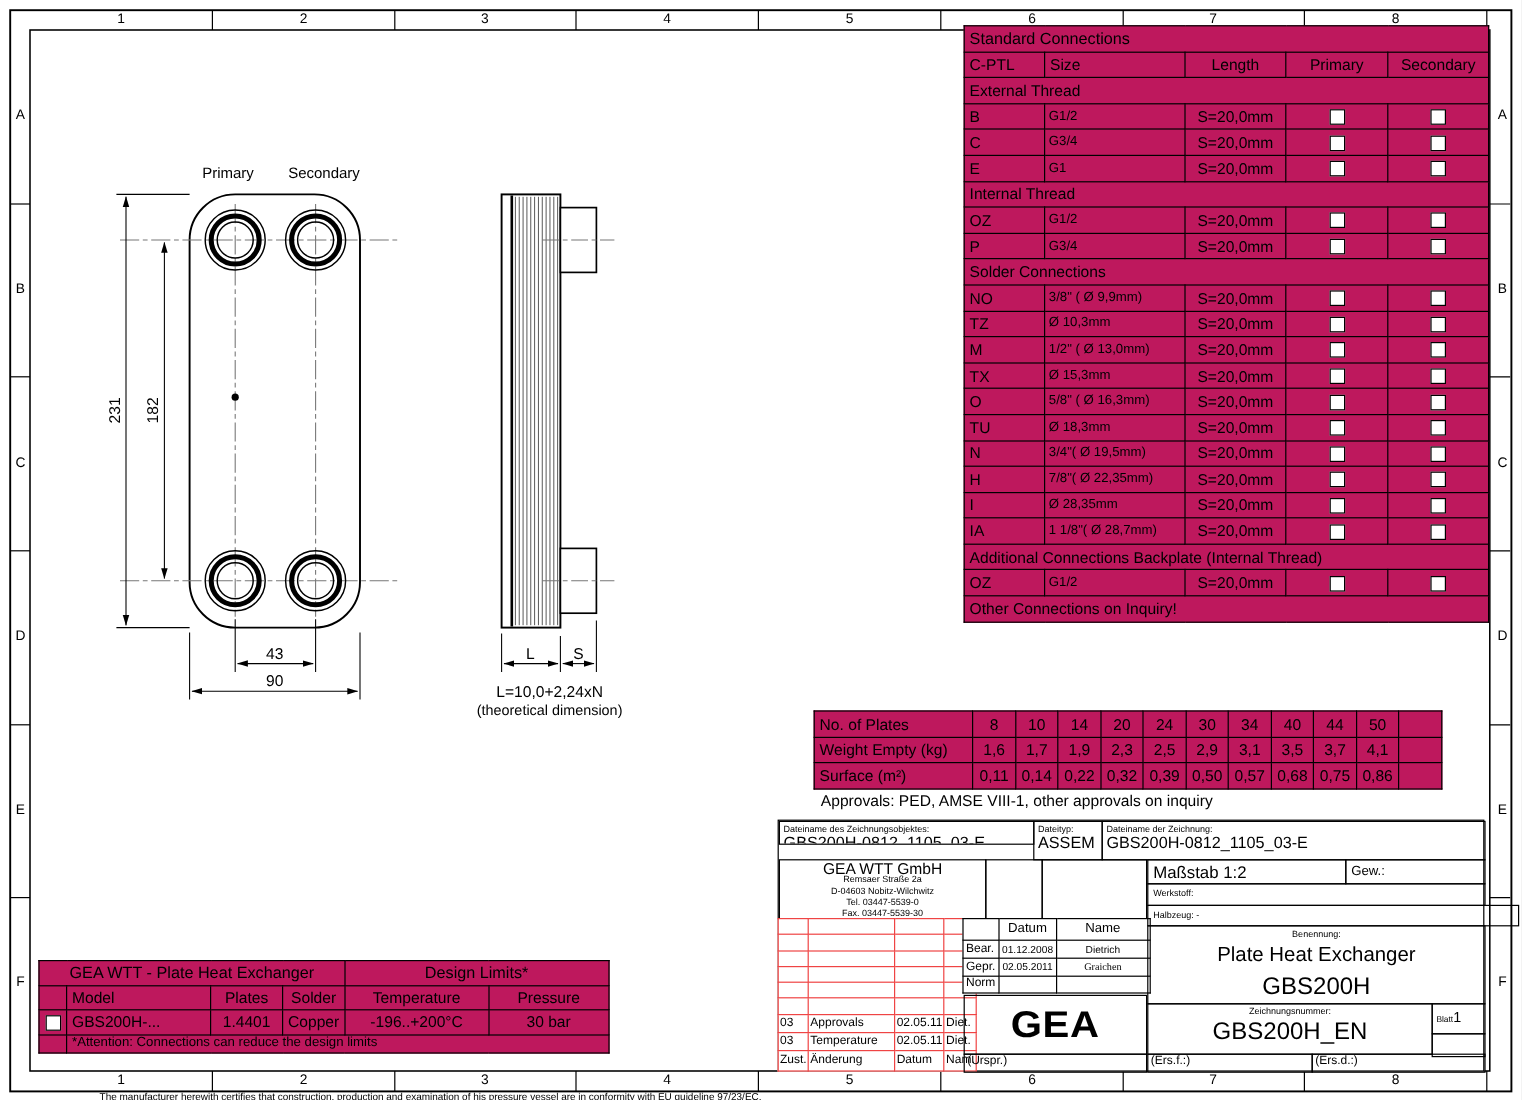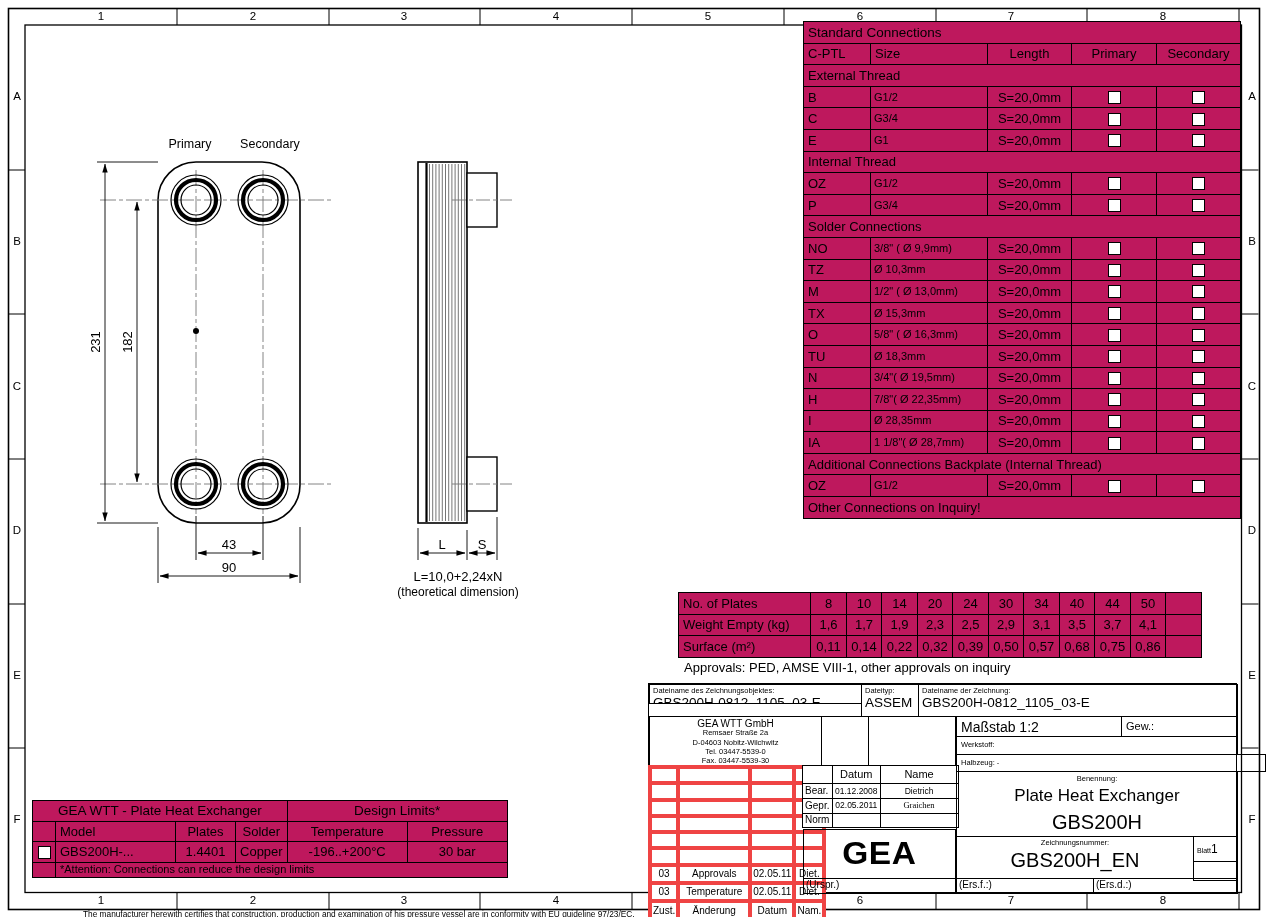--- a/index.html
+++ b/index.html
@@ -20,21 +20,21 @@
   .center{text-align:center}
   .cb{display:inline-block;width:11px;height:11px;border:1.5px solid #000;background:#fff;vertical-align:middle}
   .approvals{position:absolute;left:684px;top:660px;font-size:13px}
   .disclaimer{position:absolute;left:83px;top:909px;font-size:8.3px}
   
   #titleblock{position:absolute;left:648px;top:683px;width:589px;height:210px;border:1.5px solid #000;box-sizing:border-box;background:#fff}
   #titleblock .c{position:absolute;border:1px solid #000;box-sizing:border-box;overflow:hidden}
   .tlab{font-size:7.5px;line-height:9px;padding:1px 0 0 3px;display:block}
   .tval{font-size:13.5px;padding-left:3px;display:block}
   .tb-rev{border-collapse:collapse;table-layout:fixed;position:absolute;left:-1px;top:81px;background:#fff}
-  .tb-rev td{border:4px solid #ef4444;font-size:10px;padding:0 1px;text-align:center;overflow:hidden;white-space:nowrap;line-height:1}
+  .tb-rev td{border:1px solid #ef4444;font-size:10px;padding:0 1px;text-align:left;overflow:hidden;white-space:nowrap;line-height:1}
   .tb-sign{border-collapse:collapse;table-layout:fixed;position:absolute;left:153px;top:81px;background:#fff}
   .tb-sign td{border:1px solid #000;padding:0 2px;overflow:hidden;white-space:nowrap;line-height:1}
   .gea-logo{font-weight:bold;font-size:31px;letter-spacing:0.5px;transform:scaleX(1.08);display:inline-block}
 </style>
 </head>
 <body>
 
 <div class="page">
 
   <svg class="abs" style="left:0;top:0" width="1268" height="917" viewBox="0 0 1268 917">
@@ -448,21 +448,21 @@
     <div class="c" style="left:212px;top:0;width:58px;height:33px">
       <span class="tlab">Dateityp:</span>
       <span class="tval">ASSEM</span>
     </div>
     <div class="c" style="left:269px;top:0;width:320px;height:33px">
       <span class="tlab">Dateiname der Zeichnung:</span>
       <span class="tval">GBS200H-0812_1105_03-E</span>
     </div>
 
     <div class="c" style="left:0;top:32px;width:173px;height:50px;text-align:center;font-size:7.5px;line-height:9.3px;padding-top:2px" id="company-cell">
-        <div style="font-size: 10px;">GEA WTT GmbH</div>
+        <div style="font-size: 13px;">GEA WTT GmbH</div>
         <div>Remsaer Straße 2a</div>
         <div>D-04603 Nobitz-Wilchwitz</div>
         <div>Tel. 03447-5539-0</div>
         <div>Fax. 03447-5539-30</div>
       </div>
     <div class="c" style="left:172px;top:32px;width:48px;height:50px"></div>
     <div class="c" style="left:219px;top:32px;width:88px;height:50px"></div>
 
     <table class="tb-rev">
       <colgroup>

